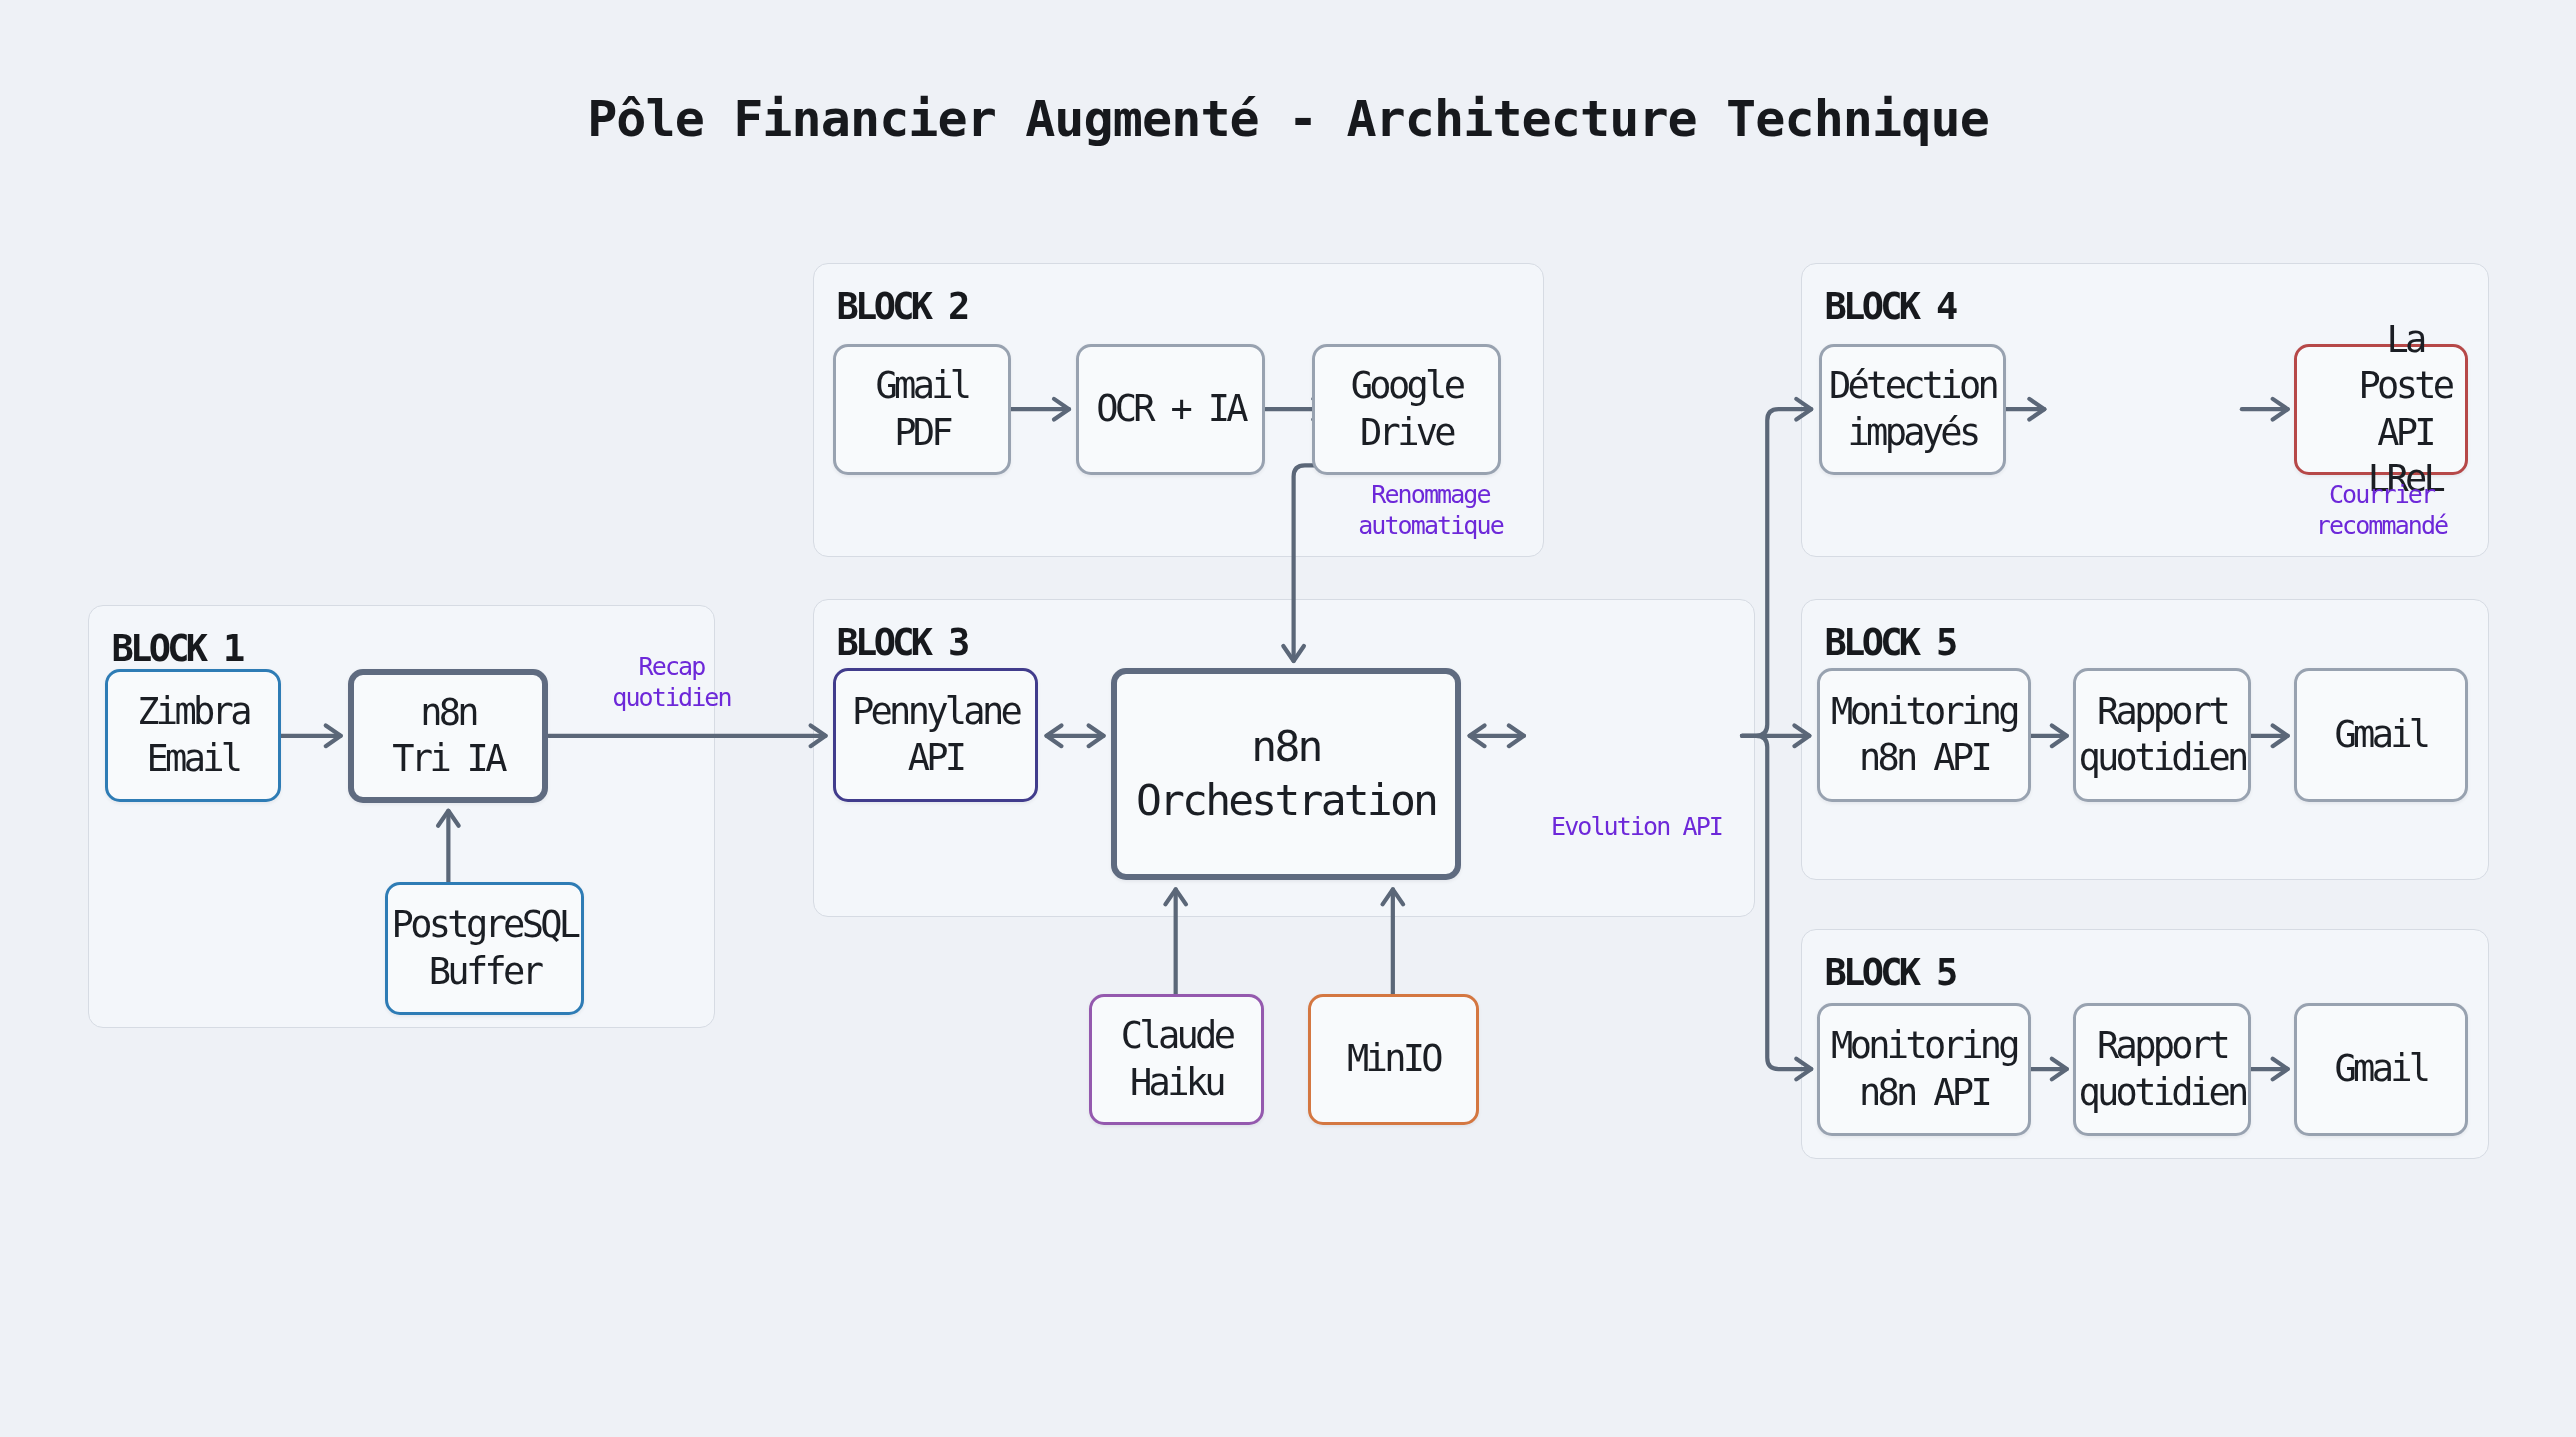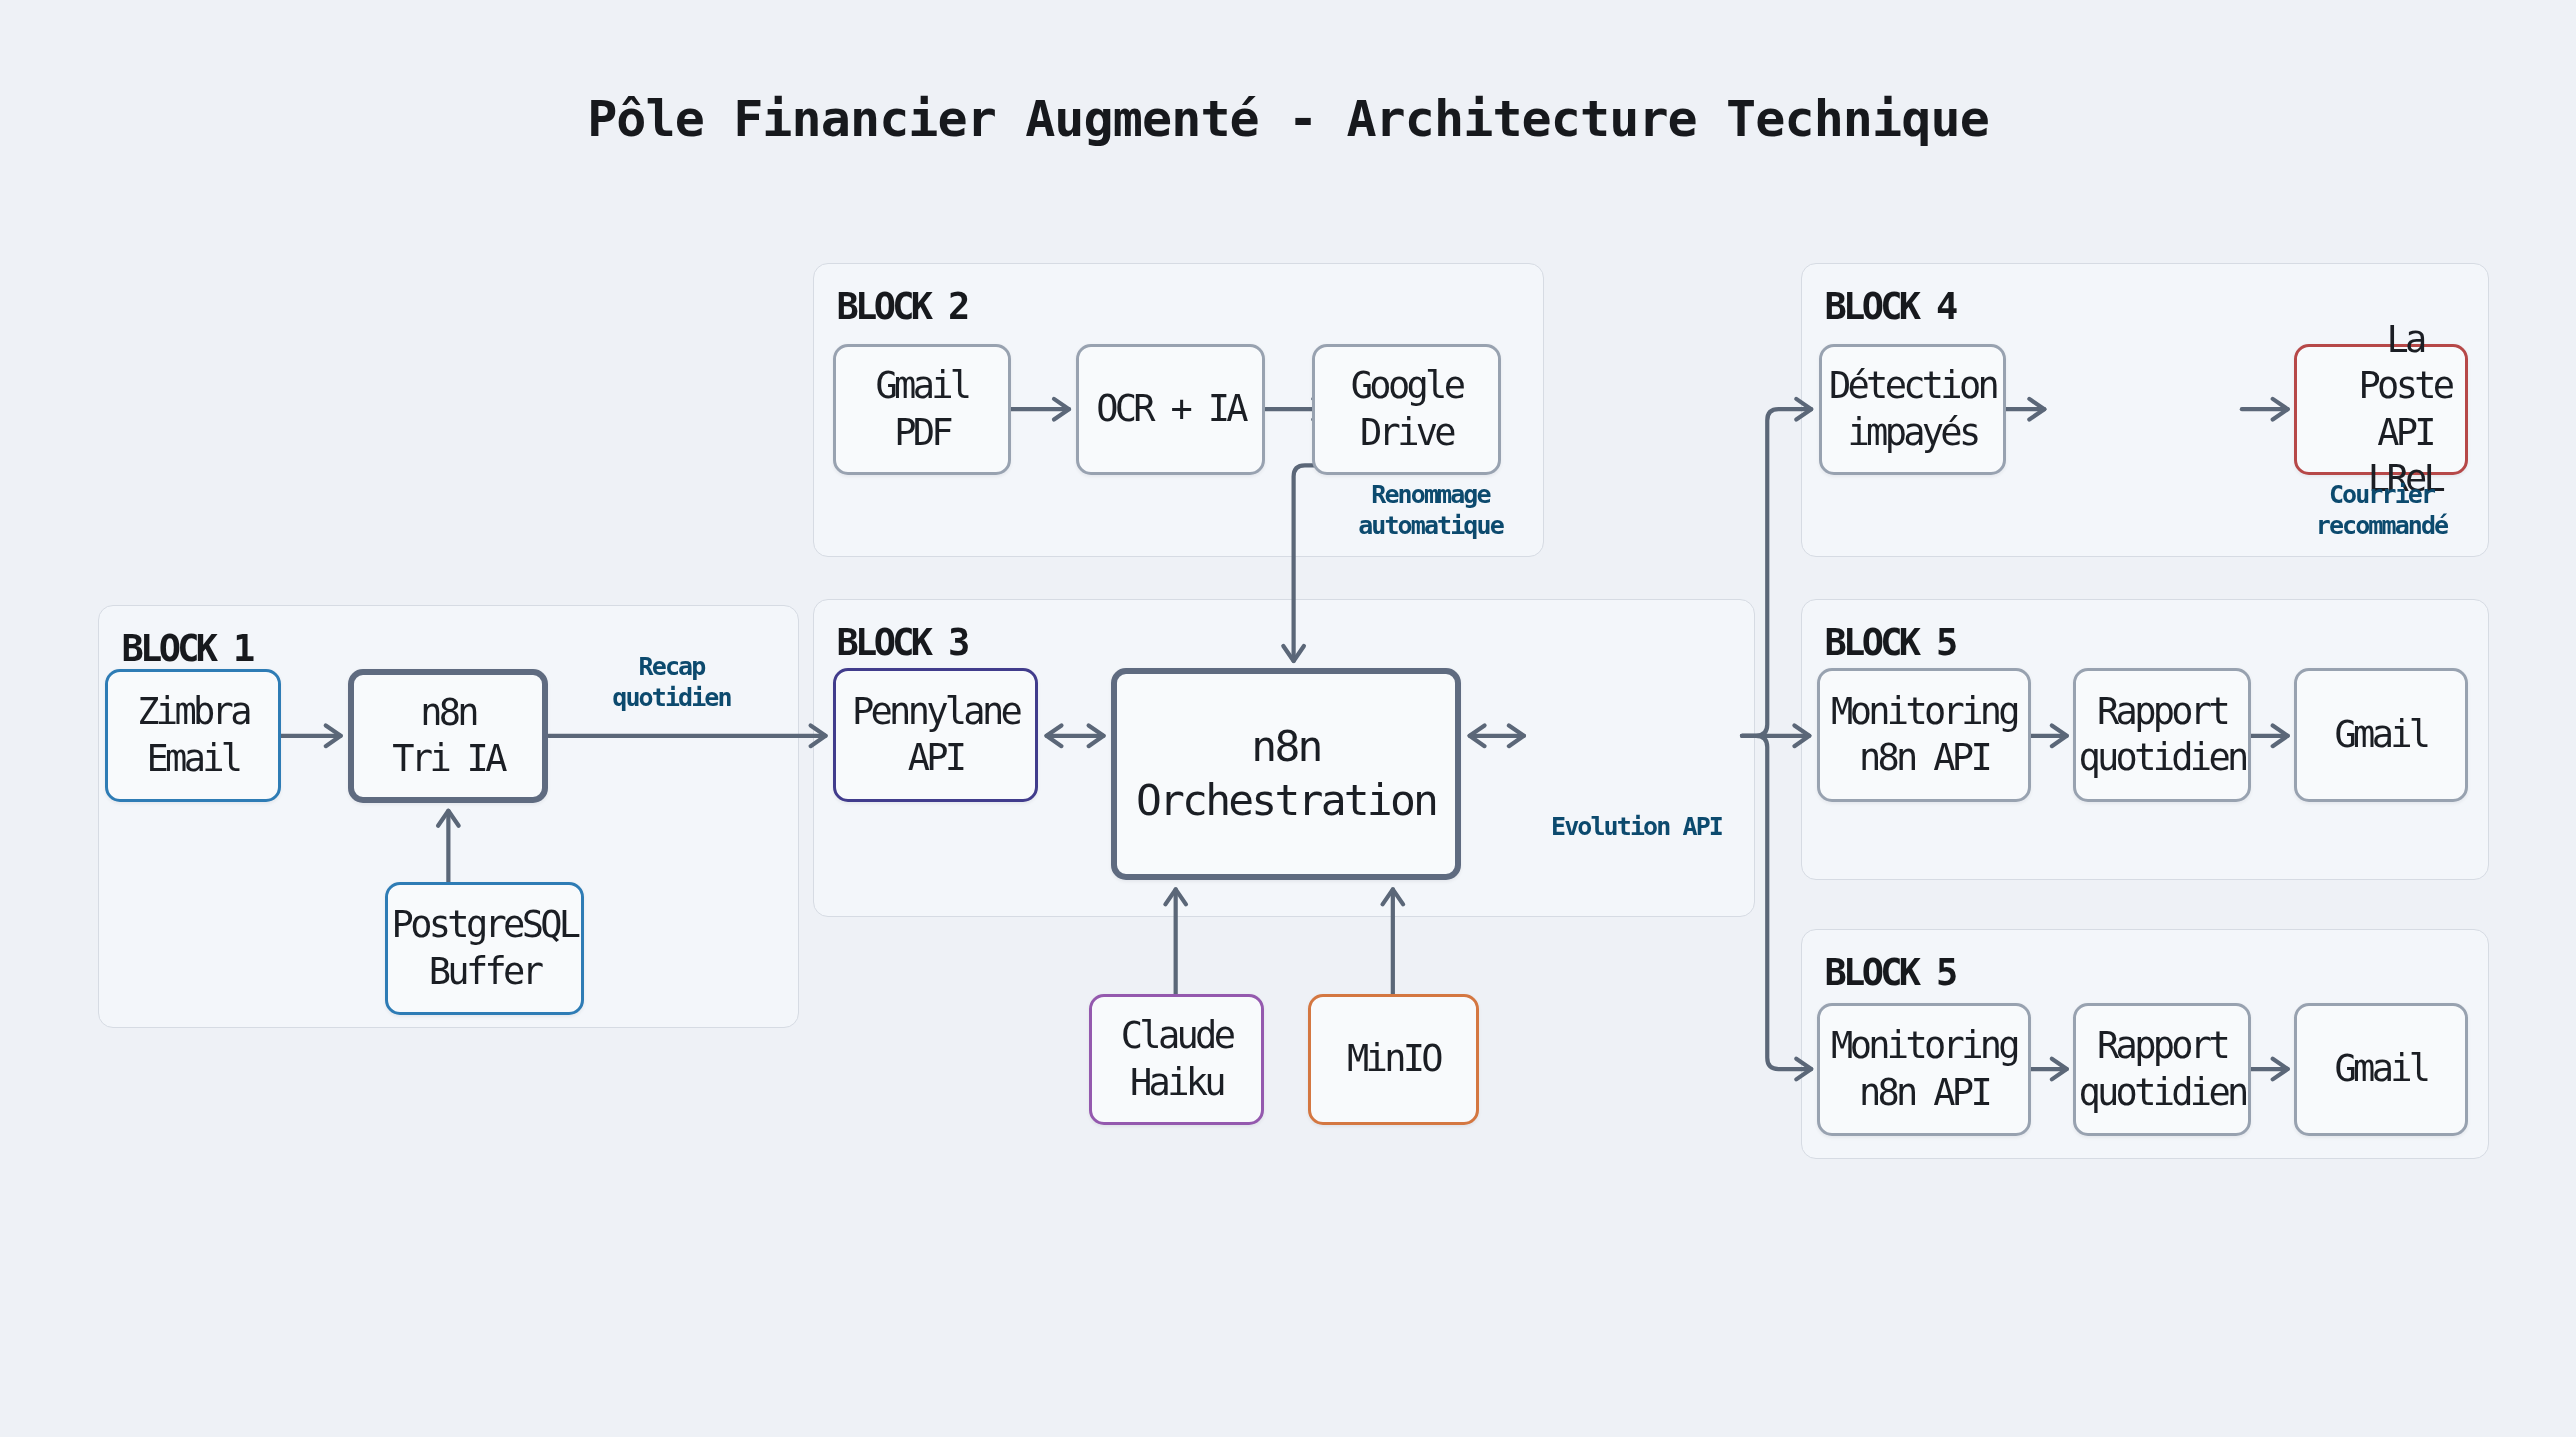--- a/index.html
+++ b/index.html
@@ -27,27 +27,27 @@
   .node{
     position:absolute;box-sizing:border-box;
     background:#f8fafc;border:3.7px solid #98a2b0;border-radius:15px;
     display:flex;align-items:center;justify-content:center;text-align:center;
     font-size:37px;font-weight:500;letter-spacing:-3.7px;line-height:1.25;
     box-shadow:0 1.9px 3.7px rgba(15,23,42,.06);
   }
   .node span{white-space:pre-line;}
   .caption{
     position:absolute;text-align:center;
-    font-size:25px;font-weight:700;letter-spacing:-1.9px;line-height:1.25;
-    white-space:pre-line;color:#0c4a6e;
+    font-size:25px;font-weight:400;letter-spacing:-1.9px;line-height:1.25;
+    white-space:pre-line;color:#6d28d9;
   }
   svg.wires{position:absolute;left:0;top:0;}
 
   
-  #c-b1 {left:98px; top:605px; width:701px; height:423px;}
+  #c-b1 {left:88px; top:605px; width:627px; height:423px;}
   #c-b2 {left:813px; top:263px; width:731px; height:294px;}
   #c-b3 {left:813px; top:599px; width:942px; height:318px;}
   #c-b4 {left:1801px;top:263px; width:688px; height:294px;}
   #c-b5a{left:1801px;top:599px; width:688px; height:281px;}
   #c-b5b{left:1801px;top:929px; width:688px; height:230px;}
 
   
   #n-zimbra   {left:105px; top:669px; width:176px;height:133px;border-color:#2e7cb5;}
   #n-n8ntri   {left:348px; top:669px; width:200px;height:134px;border:6.6px solid #5f6b80;}
   #n-pg       {left:349px; top:882px; width:199px;height:133px;border-color:#2e7cb5;margin-left:36px;}

